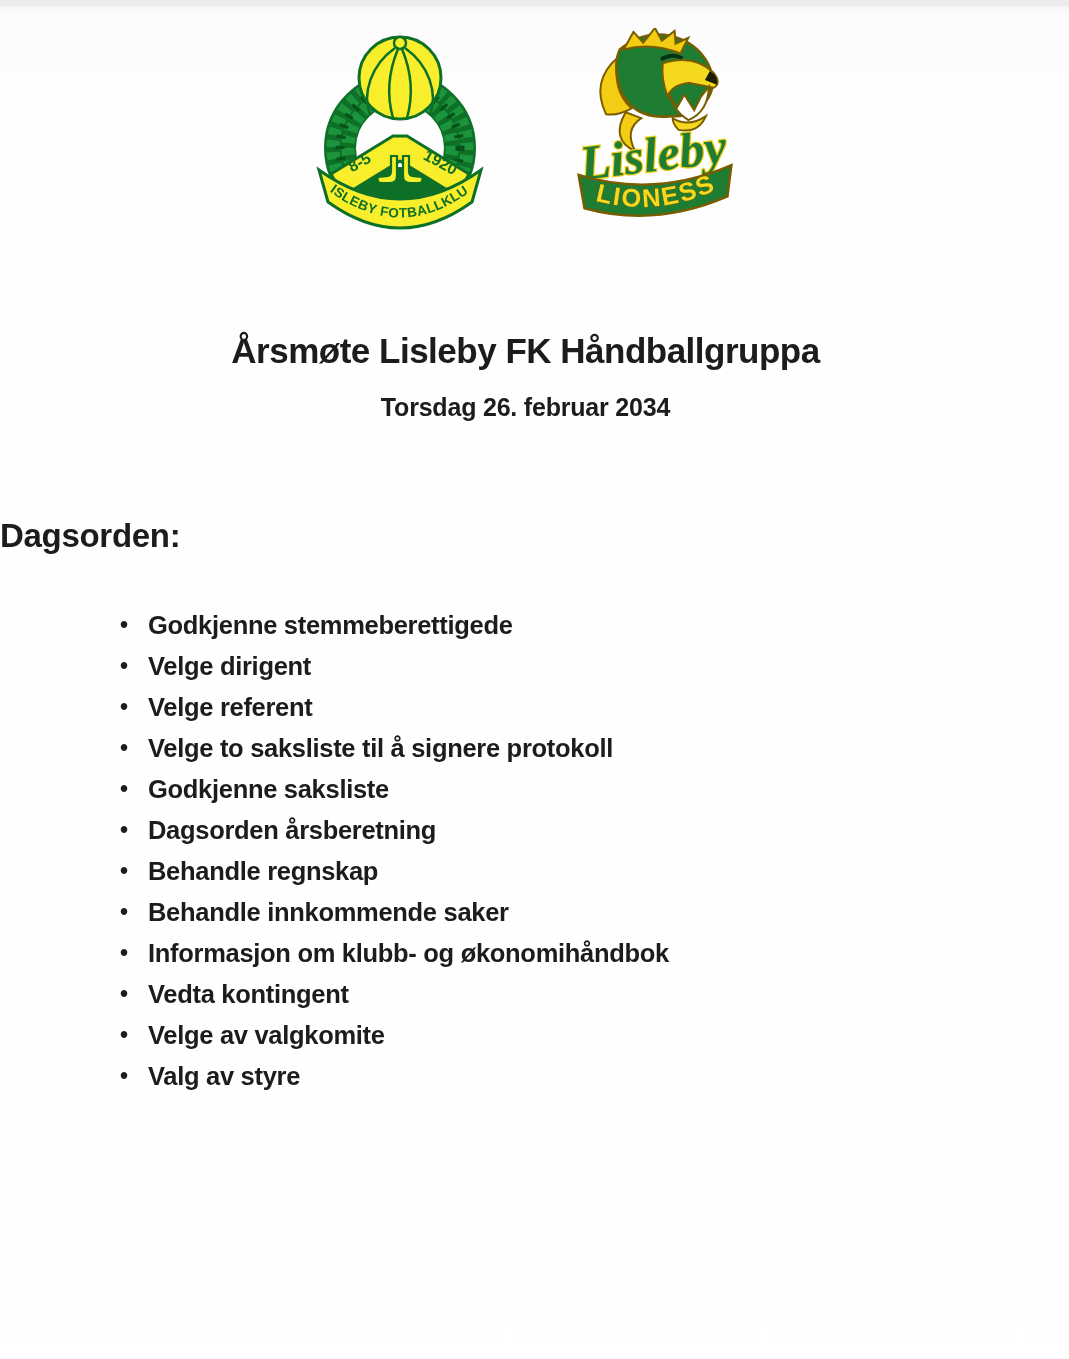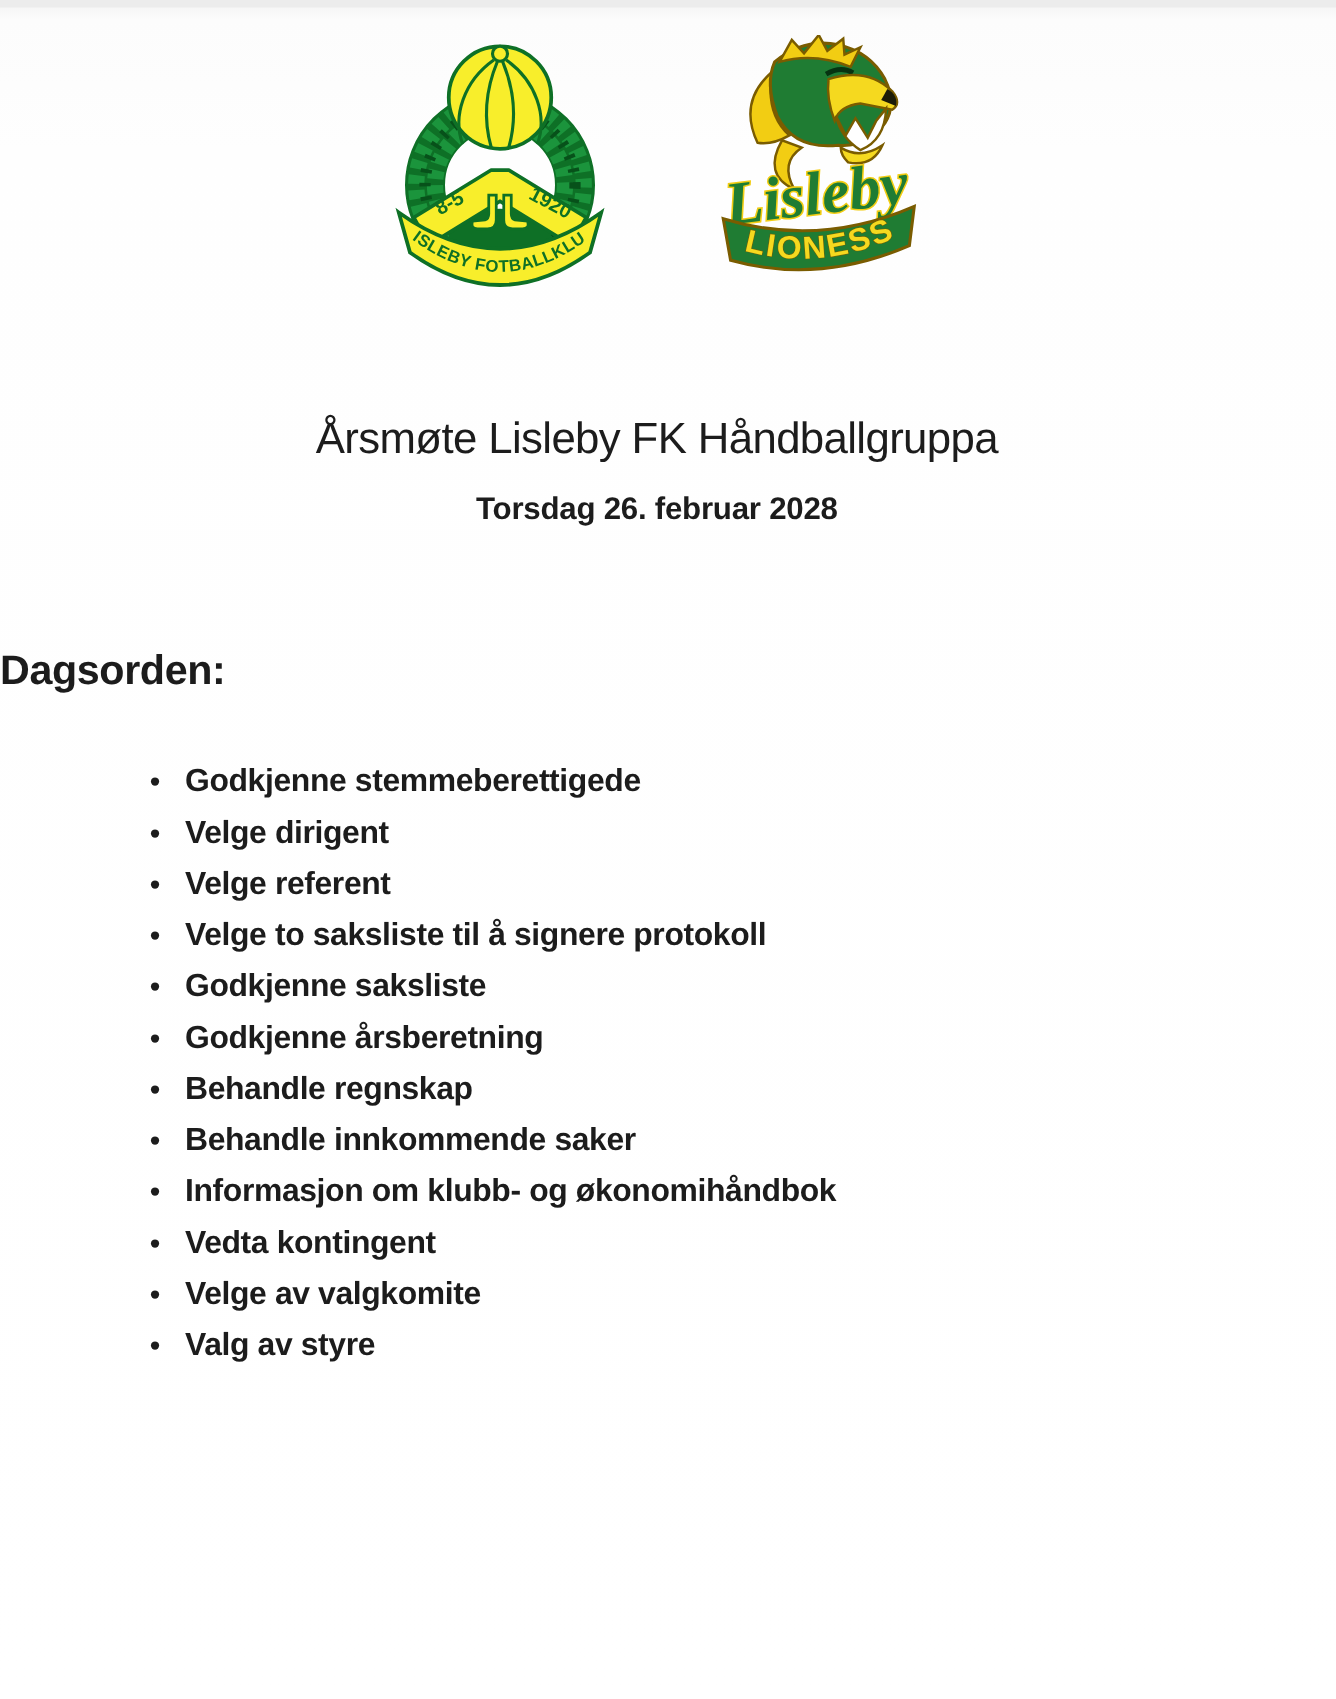--- a/index.html
+++ b/index.html
@@ -22,21 +22,21 @@
   .content { position:absolute; inset:0; padding-right:18px; }
   .logos {
     position:absolute; top:26px; left:0; width:100%;
     display:flex; justify-content:center; align-items:flex-start; gap:80px;
     padding-right:18px;
   }
   .crest  { width:178px; height:204px; display:block; margin-top:4px; }
   .lioness{ width:172px; height:192px; display:block; margin-top:2px; }
   .title {
     position:absolute; top:331px; left:0; width:100%;
-    text-align:center; font-size:35px; font-weight:400; letter-spacing:-0.5px;
+    text-align:center; font-size:35px; font-weight:700; letter-spacing:-0.5px;
     padding-right:18px;
   }
   .date {
     position:absolute; top:393px; left:0; width:100%;
     text-align:center; font-size:25px; font-weight:700; letter-spacing:-0.2px;
     padding-right:18px;
   }
   .section-heading {
     position:absolute; top:517px; left:0; width:100%;
     text-align:left; font-size:33px; font-weight:700; letter-spacing:-0.3px;
@@ -120,30 +120,30 @@
             <path id="lio-arc" d="M18,174 Q86,196 156,162"></path>
           </defs>
         <text font-size="26" font-weight="bold" fill="#f5d91f" letter-spacing="2" stroke="#7a5c00" stroke-width="0.8" paint-order="stroke">
           <textPath href="#lio-arc" startOffset="50%" text-anchor="middle">LIONESS</textPath>
         </text>
       </svg>
 
     </div>
 
     <h1 class="title">Årsmøte Lisleby FK Håndballgruppa</h1>
-    <div class="date">Torsdag 26. februar 2028</div>
+    <div class="date">Torsdag 26. februar 2034</div>
     <h2 class="section-heading">Dagsorden:</h2>
 
     <ul class="agenda">
         <li>Godkjenne stemmeberettigede</li>
         <li>Velge dirigent</li>
         <li>Velge referent</li>
         <li>Velge to saksliste til å signere protokoll</li>
         <li>Godkjenne saksliste</li>
-        <li>Godkjenne årsberetning</li>
+        <li>Dagsorden årsberetning</li>
         <li>Behandle regnskap</li>
         <li>Behandle innkommende saker</li>
         <li>Informasjon om klubb- og økonomihåndbok</li>
         <li>Vedta kontingent</li>
         <li>Velge av valgkomite</li>
         <li>Valg av styre</li>
       </ul>
 
   </div>
 </div>

